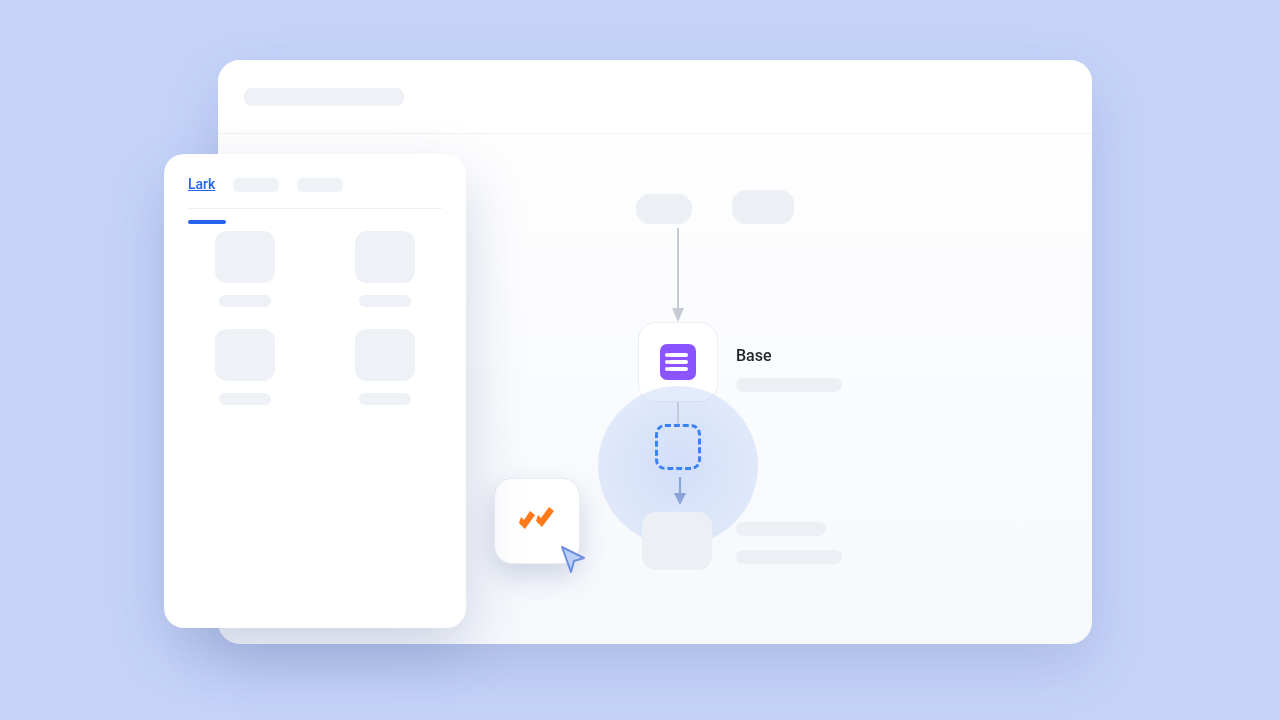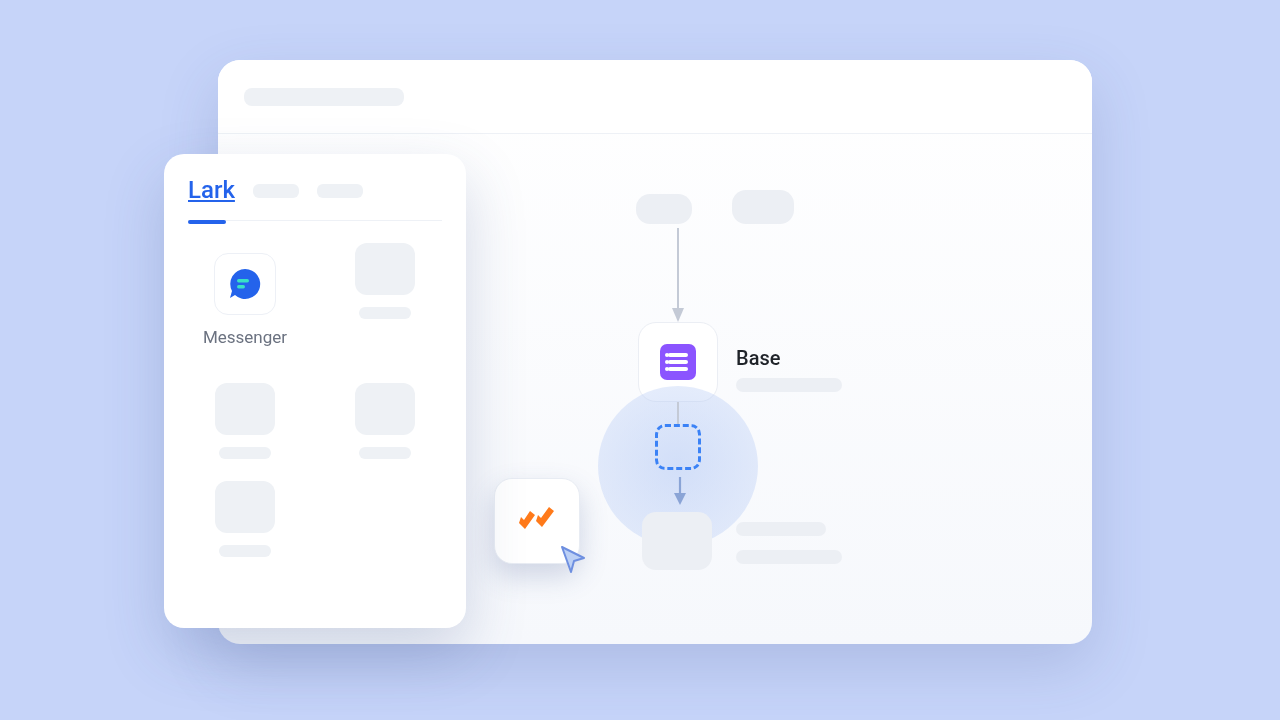--- a/index.html
+++ b/index.html
@@ -76,21 +76,21 @@
     position: absolute; width: 4px; height: 4px; border-radius: 50%;
     background: #ffffff; left: 5px;
   }
   .base-icon .dot1 { top: 9px; }
   .base-icon .dot2 { top: 16px; }
   .base-icon .dot3 { top: 23px; }
 
   .base-label {
     position: absolute;
     left: 518px; top: 212px;
-    font-size: 20px;
+    font-size: 16px;
     color: #1f2329;
     font-weight: 500;
   }
 
   
   svg.arrow { position: absolute; overflow: visible; }
   .arrow-stroke { stroke: #c4cad6; stroke-width: 2; fill: none; }
   .arrow-head { fill: #c4cad6; }
 
   
@@ -141,21 +141,21 @@
     box-shadow: 0 24px 60px rgba(60,80,140,0.22);
     padding: 22px 24px;
     z-index: 10;
   }
   .picker-tabs {
     display: flex; align-items: center; gap: 18px;
     border-bottom: 1px solid #eef1f6;
     padding-bottom: 14px;
   }
   .tab {
-    font-size: 24px;
+    font-size: 14px;
     color: #2463eb;
     font-weight: 500;
     position: relative;
     padding-bottom: 2px;
     text-decoration: underline;
   }
   .tab-underline {
     position: absolute;
     left: 24px; top: 66px;
     width: 38px; height: 4px;
@@ -266,30 +266,20 @@
 <div class="picker">
   <div class="picker-tabs">
     <span class="tab">Lark</span>
     <span class="tab-skel" style="width:46px;"></span>
     <span class="tab-skel" style="width:46px;"></span>
   </div>
   <div class="tab-underline"></div>
 
   <div class="apps-grid">
 
-    <div class="app-cell">
-      <div class="app-icon">
-        <svg class="messenger-svg" width="36" height="36" viewBox="0 0 36 36">
-          <path d="M18 3 a15 15 0 1 1 -10 26 l-5 3 l2 -7 a15 15 0 0 1 13 -22 z" fill="#2463eb"></path>
-          <rect class="line" x="10" y="13" width="12" height="3.4" rx="1.7"></rect>
-          <rect class="line" x="10" y="19" width="8" height="3.4" rx="1.7"></rect>
-        </svg>
-      </div>
-      <div class="app-label">Messenger</div>
-    </div>
 
 
     <div class="placeholder-cell">
       <div class="ph-icon"></div>
       <div class="ph-label"></div>
     </div>
     <div class="placeholder-cell">
       <div class="ph-icon"></div>
       <div class="ph-label"></div>
     </div>

